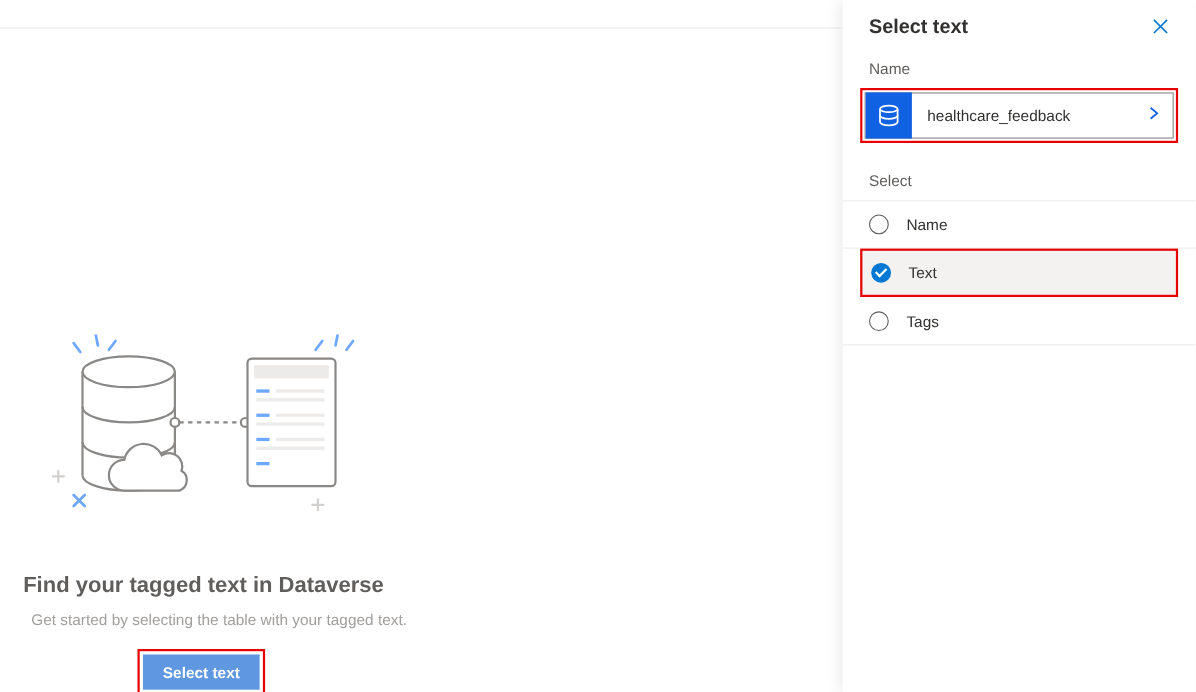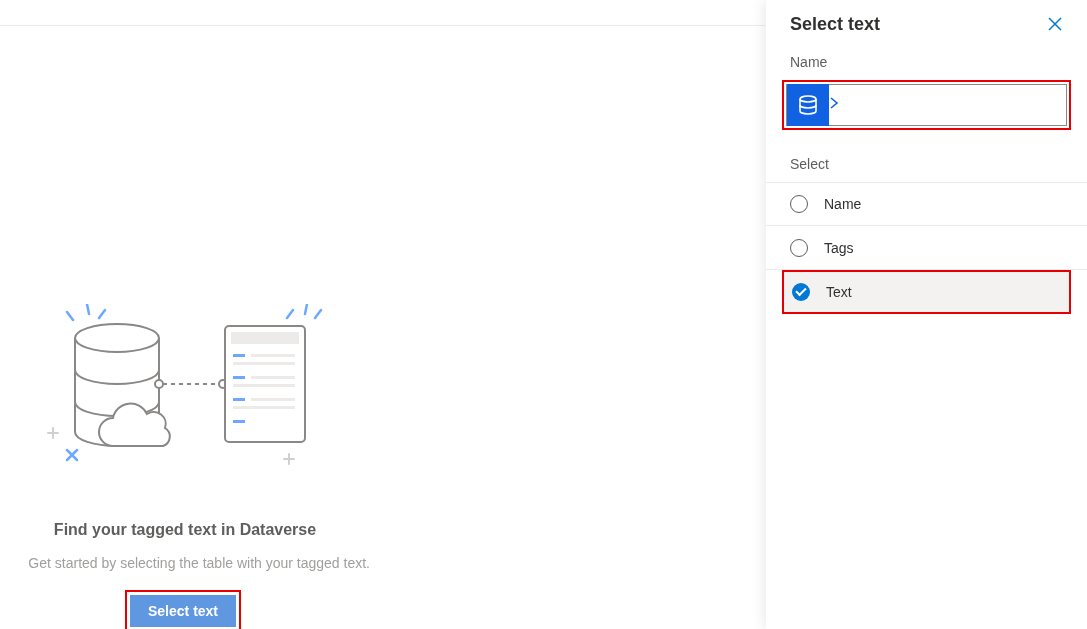--- a/index.html
+++ b/index.html
@@ -33,21 +33,21 @@
       position: absolute;
       left: 47px;
       top: 304px;
     }
     .heading {
       position: absolute;
       top: 521px;
       left: 0;
       width: 370px;
       text-align: center;
-      font-size: 16px;
+      font-size: 20px;
       font-weight: 600;
       color: #605e5c;
     }
     .subheading {
       position: absolute;
       top: 555px;
       left: 0;
       width: 370px;
       text-align: right;
       font-size: 14px;
@@ -284,37 +284,38 @@
     <div class="table-box">
       <div class="table-icon-sq">
         <svg width="22" height="22" viewBox="0 0 22 22" fill="none" stroke="#fff" stroke-width="1.6">
           <ellipse cx="11" cy="5" rx="8" ry="3"></ellipse>
           <path d="M 3 5 L 3 17"></path>
           <path d="M 19 5 L 19 17"></path>
           <path d="M 3 11 A 8 3 0 0 0 19 11"></path>
           <path d="M 3 17 A 8 3 0 0 0 19 17"></path>
         </svg>
       </div>
+      <div class="table-name">healthcare_feedback</div>
       <div class="chevron-right">
         <svg width="10" height="14" viewBox="0 0 10 14" fill="none" stroke="#1062e2" stroke-width="1.6">
           <polyline points="2,2 8,7 2,12"></polyline>
         </svg>
       </div>
     </div>
   </div>
 
   <div class="section-label">Select</div>
 
   <div class="columns-section">
     <div class="column-row">
       <div class="radio"></div>
       <div class="column-label">Name</div>
     </div>
+    <div class="column-row selected">
+      <div class="radio checked"></div>
+      <div class="column-label">Text</div>
+    </div>
     <div class="column-row">
       <div class="radio"></div>
       <div class="column-label">Tags</div>
     </div>
-    <div class="column-row selected">
-      <div class="radio checked"></div>
-      <div class="column-label">Text</div>
-    </div>
   </div>
 </div>
 
 </body></html>

